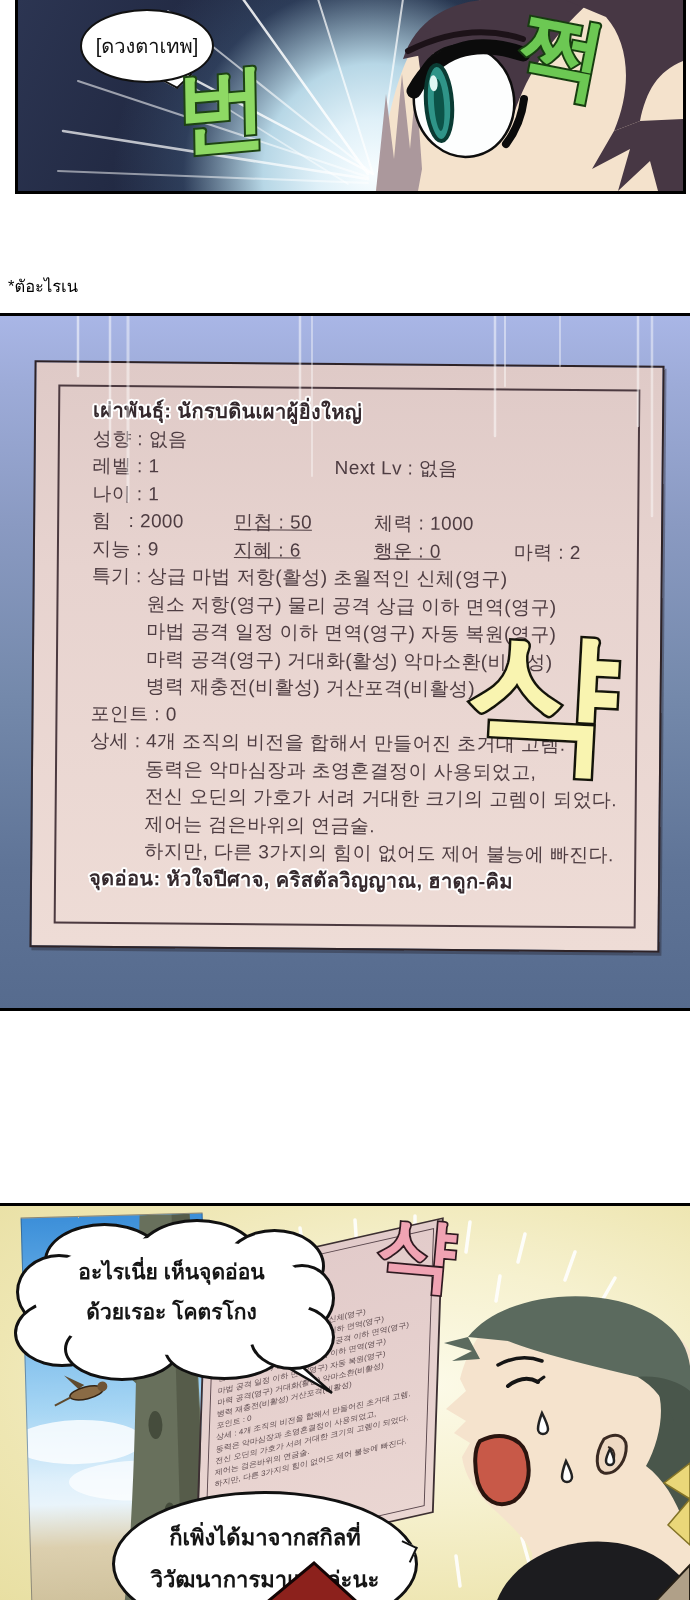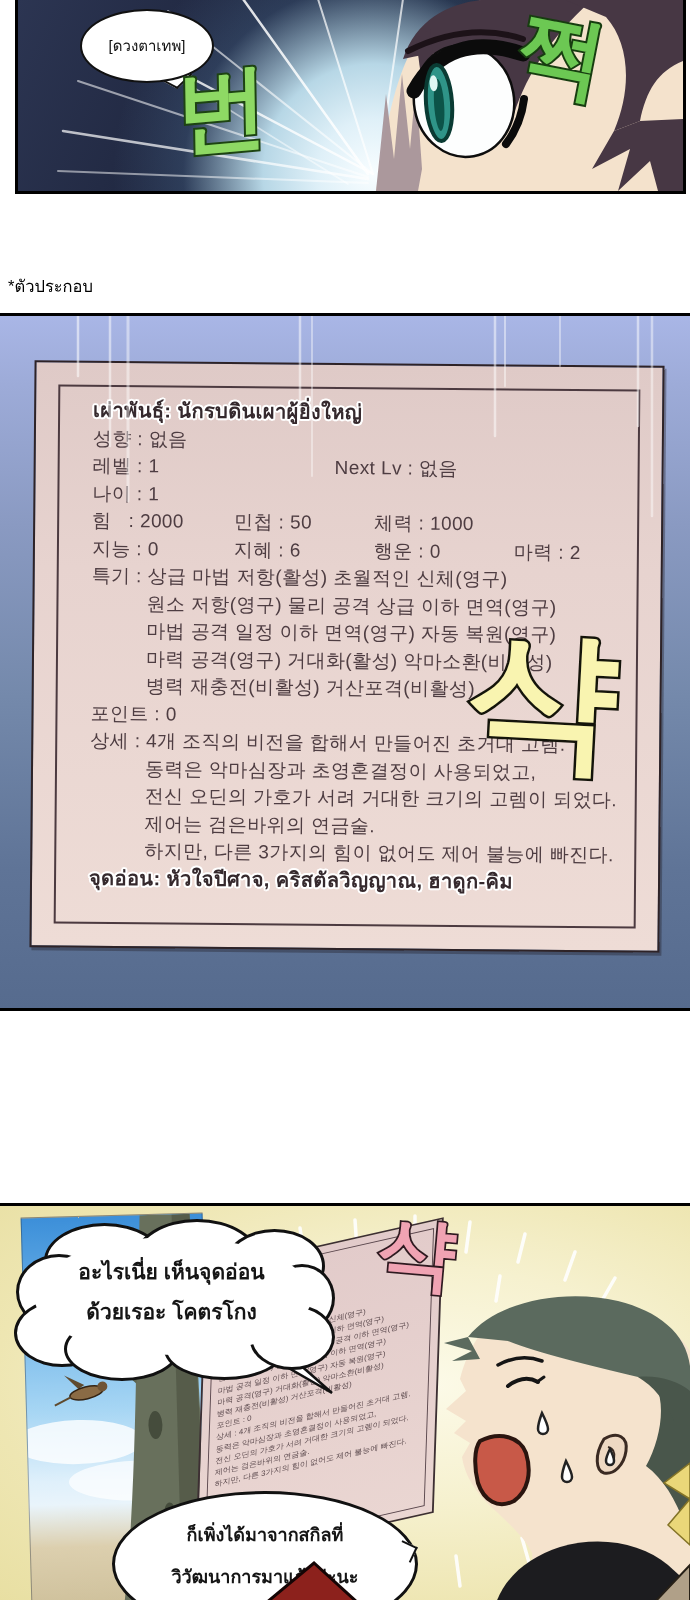--- a/index.html
+++ b/index.html
@@ -17,21 +17,21 @@
       radial-gradient(circle at 355px 175px, #f8fdff 0px, #dff0f8 55px, #b7d7e6 110px, rgba(90,130,170,0.25) 190px, rgba(0,0,0,0) 260px),
       linear-gradient(115deg,#2c3552 0%, #1a2138 45%, #0e1322 100%);
     overflow:hidden;
   }
   #panel1 svg{position:absolute;left:0;top:0;}
   .bubble{
     background:#fff;border:2.5px solid #111;border-radius:50%;
     display:flex;align-items:center;justify-content:center;text-align:center;
     color:#111;
   }
-  #bubble1{left:62px;top:10px;width:130px;height:70px;font-size:15px;z-index:6;}
+  #bubble1{left:62px;top:10px;width:130px;height:70px;font-size:20px;z-index:6;}
   #bubble1-tail{
     left:148px;top:68px;width:18px;height:18px;background:#fff;
     border-right:2.5px solid #111;border-bottom:2.5px solid #111;
     transform:rotate(28deg) skewX(-18deg);z-index:5;
   }
   .sfx{font-weight:bold;line-height:1;paint-order:stroke fill;z-index:7;font-family:"DejaVu Sans",sans-serif;}
   #sfx-beon{left:158px;top:64px;font-size:92px;color:#8ed964;-webkit-text-stroke:4px #1d4312;transform:rotate(-5deg) skewX(-4deg);}
   #sfx-jjeok{left:500px;top:12px;font-size:88px;color:#6cc853;-webkit-text-stroke:4px #173d10;transform:rotate(11deg);}
 
   
@@ -51,21 +51,21 @@
     box-shadow:2px 3px 0 rgba(30,22,28,0.35);
     z-index:2;
   }
   #status-frame{position:absolute;inset:22px;border:2px solid #4c3a40;}
   #status-text{
     position:absolute;left:57px;top:34px;width:548px;
     font-size:19px;line-height:27.5px;color:#4e3d42;letter-spacing:.4px;
   }
   .sw-line{white-space:pre;}
   .cols span{display:inline-block;white-space:pre;}
-  .c242{width:242px;} .c142{width:142px;} .c140{width:140px;}
+  .c242{width:242px;} .c142{width:142px;} .c140{width:140px;text-decoration:underline;}
   .ind{padding-left:55px;}
   .owhite{
     font-weight:bold;color:#35292d;
     text-shadow:-2px 0 #fff,2px 0 #fff,0 -2px #fff,0 2px #fff,
       -1.5px -1.5px #fff,1.5px -1.5px #fff,-1.5px 1.5px #fff,1.5px 1.5px #fff;
   }
   #status-race{font-size:20px;}
   #status-weakness{font-size:20px;}
   #sfx-syak2{left:468px;top:308px;font-size:150px;color:#f9f4b0;-webkit-text-stroke:5px #14140a;transform:rotate(3deg);z-index:8;position:absolute;}
 
@@ -98,21 +98,21 @@
   #cloud-bubble{position:absolute;left:14px;top:13px;width:315px;height:160px;z-index:6;}
   .bump{position:absolute;background:#fff;border:3px solid #111;border-radius:50%;}
   #cloud-core{position:absolute;left:20px;top:18px;width:278px;height:118px;background:#fff;border-radius:50%;}
   .cloud-text{position:absolute;left:0;width:100%;text-align:center;font-size:21px;font-weight:bold;color:#151515;}
   #cloud-line1{top:36px;} #cloud-line2{top:76px;}
 
   #bottom-bubble{
     position:absolute;left:112px;top:285px;width:300px;height:140px;
     background:#fff;border:3px solid #111;border-radius:50%;z-index:7;
   }
-  .bb-text{position:absolute;left:0;width:100%;text-align:center;font-size:18px;font-weight:bold;color:#151515;}
+  .bb-text{position:absolute;left:0;width:100%;text-align:center;font-size:22px;font-weight:bold;color:#151515;}
   #bb-line1{top:26px;} #bb-line2{top:68px;}
   #bottom-bubble-tail{
     position:absolute;left:398px;top:337px;width:15px;height:15px;background:#fff;
     border-right:2.5px solid #111;border-top:2.5px solid #111;
     transform:rotate(25deg);z-index:7;
   }
 </style>
 </head>
 <body>
 
@@ -157,32 +157,32 @@
       </g>
     </svg>
     <div id="bubble1-tail" class="abs"></div>
     <div id="bubble1" class="bubble abs">
       <span>[ดวงตาเทพ]</span>
     </div>
     <div id="sfx-beon" class="sfx abs">번</div>
     <div id="sfx-jjeok" class="sfx abs">쩍</div>
   </div>
 
-  <div id="caption" class="abs">*ตัวประกอบ</div>
+  <div id="caption" class="abs">*ตัอะไรเน</div>
 
   <div id="panel2" class="abs">
     <div id="status-card">
       <div id="status-frame"></div>
       <div id="status-text">
         <div class="sw-line owhite" id="status-race">เผ่าพันธุ์: นักรบดินเผาผู้ยิ่งใหญ่</div>
         <div class="sw-line">성향 : 없음</div>
         <div class="sw-line cols"><span class="c242">레벨 : 1</span><span>Next Lv : 없음</span></div>
         <div class="sw-line">나이 : 1</div>
         <div class="sw-line cols"><span class="c142">힘   : 2000</span><span class="c140">민첩 : 50</span><span>체력 : 1000</span></div>
-        <div class="sw-line cols"><span class="c142">지능 : 0</span><span class="c140">지혜 : 6</span><span class="c140">행운 : 0</span><span>마력 : 2</span></div>
+        <div class="sw-line cols"><span class="c142">지능 : 9</span><span class="c140">지혜 : 6</span><span class="c140">행운 : 0</span><span>마력 : 2</span></div>
         <div class="sw-line">특기 : 상급 마법 저항(활성) 초월적인 신체(영구)</div>
         <div class="sw-line ind">원소 저항(영구) 물리 공격 상급 이하 면역(영구)</div>
         <div class="sw-line ind">마법 공격 일정 이하 면역(영구) 자동 복원(영구)</div>
         <div class="sw-line ind">마력 공격(영구) 거대화(활성) 악마소환(비활성)</div>
         <div class="sw-line ind">병력 재충전(비활성) 거산포격(비활성)</div>
         <div class="sw-line">포인트 : 0</div>
         <div class="sw-line">상세 : 4개 조직의 비전을 합해서 만들어진 초거대 고렘.</div>
         <div class="sw-line ind">동력은 악마심장과 초영혼결정이 사용되었고,</div>
         <div class="sw-line ind">전신 오딘의 가호가 서려 거대한 크기의 고렘이 되었다.</div>
         <div class="sw-line ind">제어는 검은바위의 연금술.</div>

